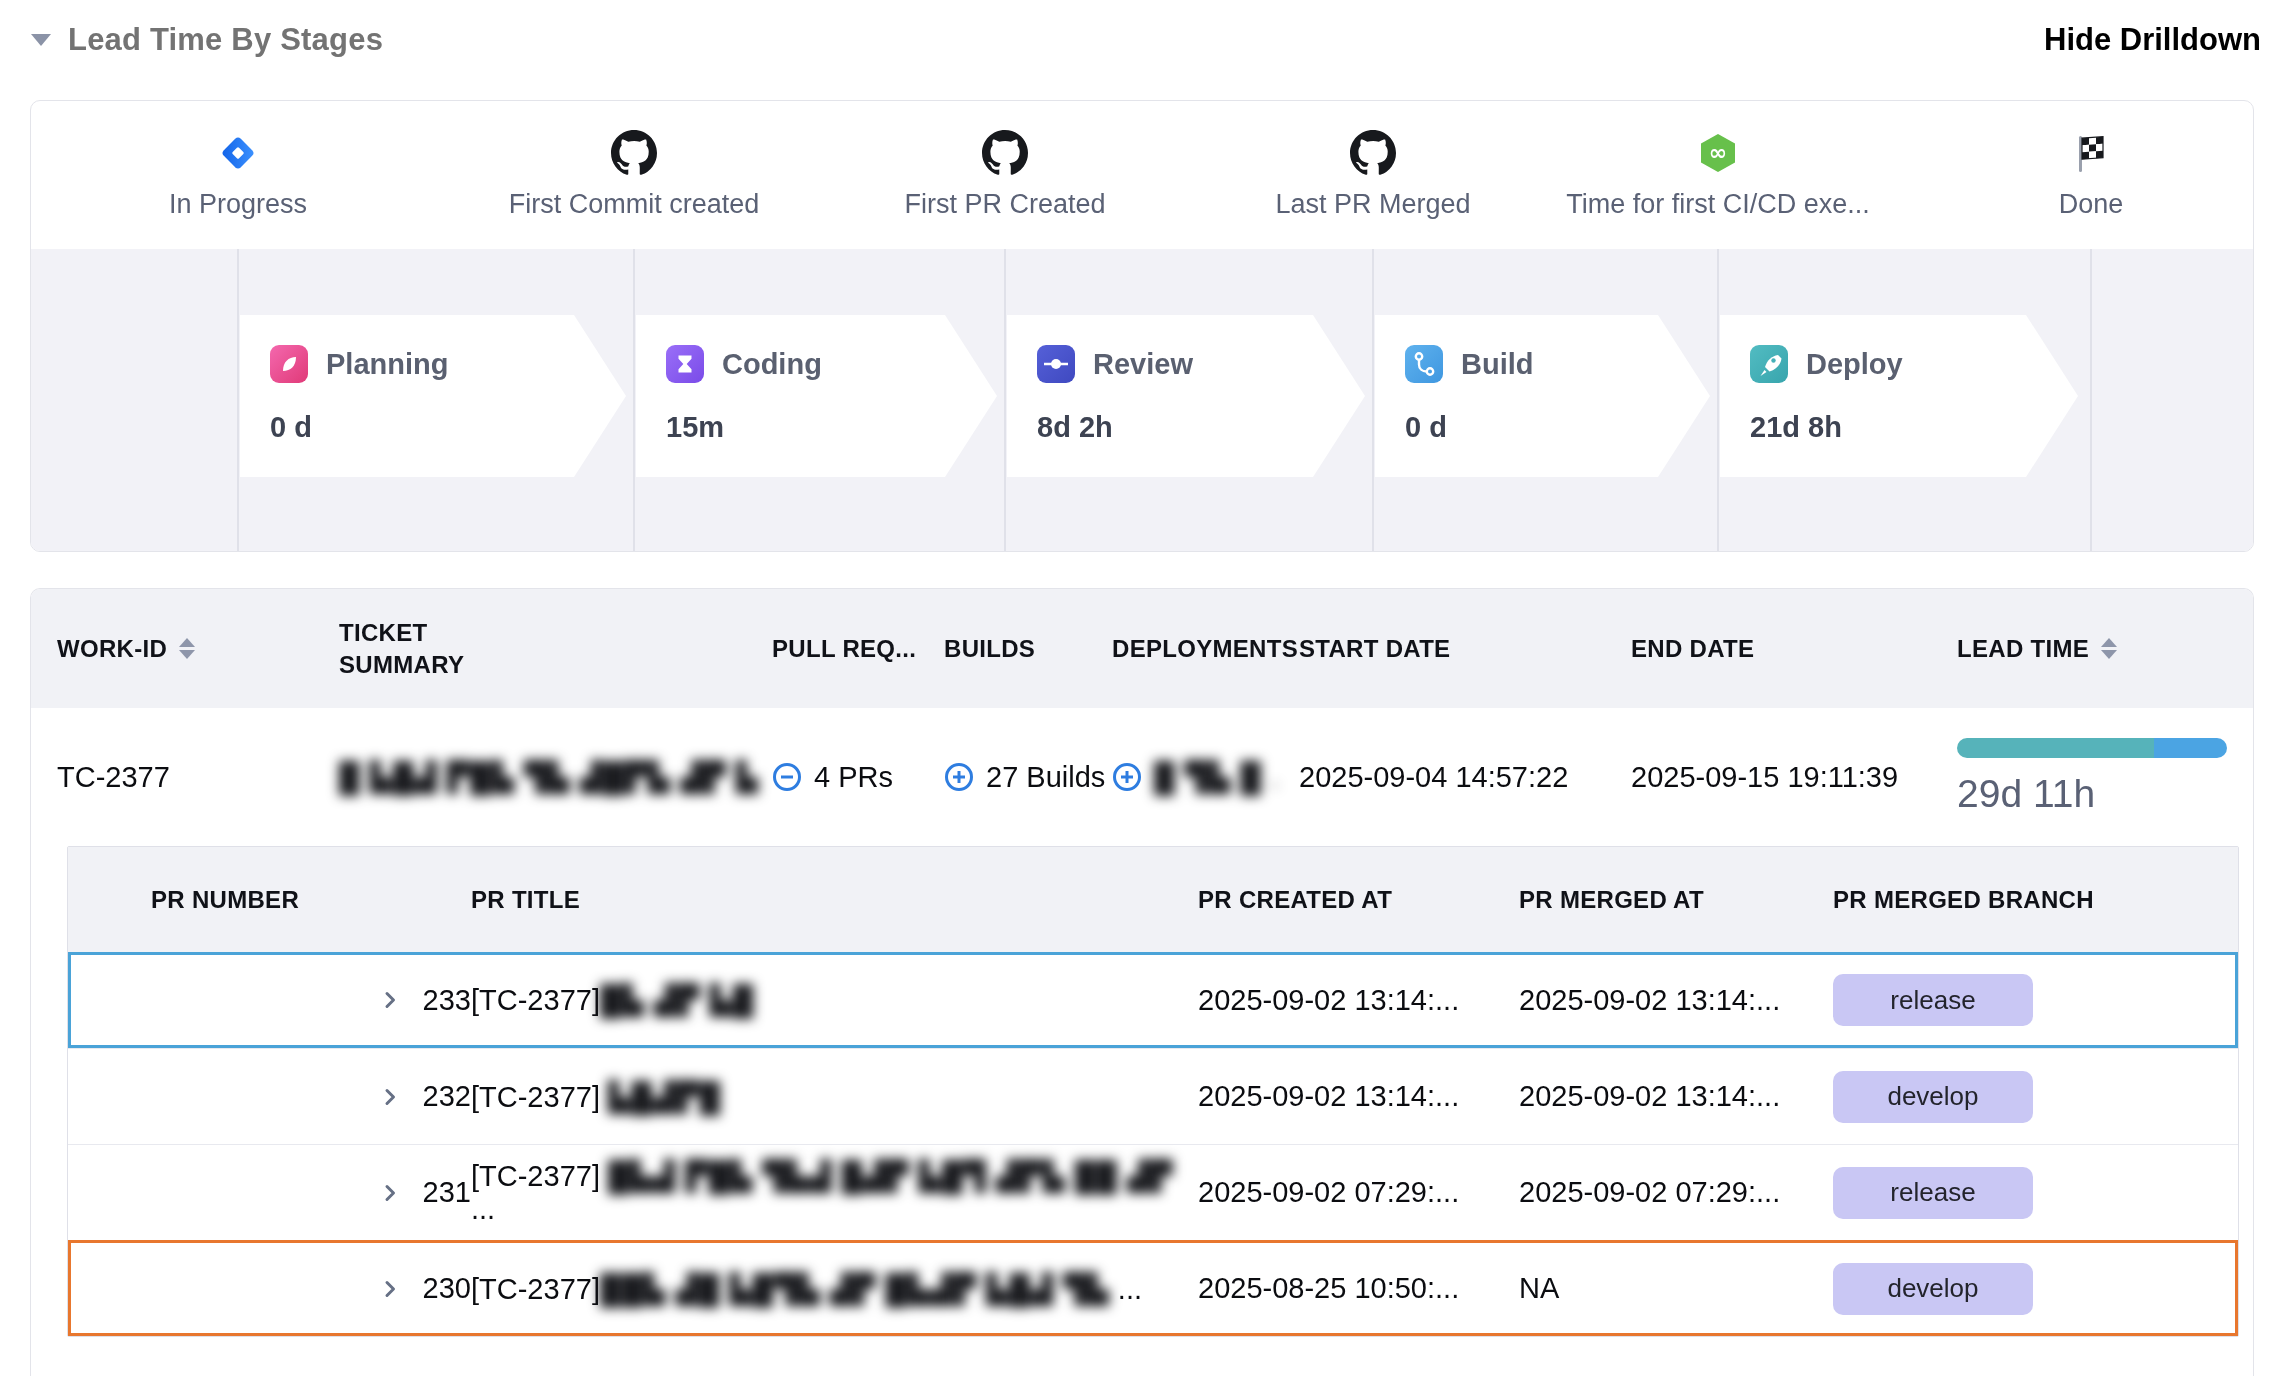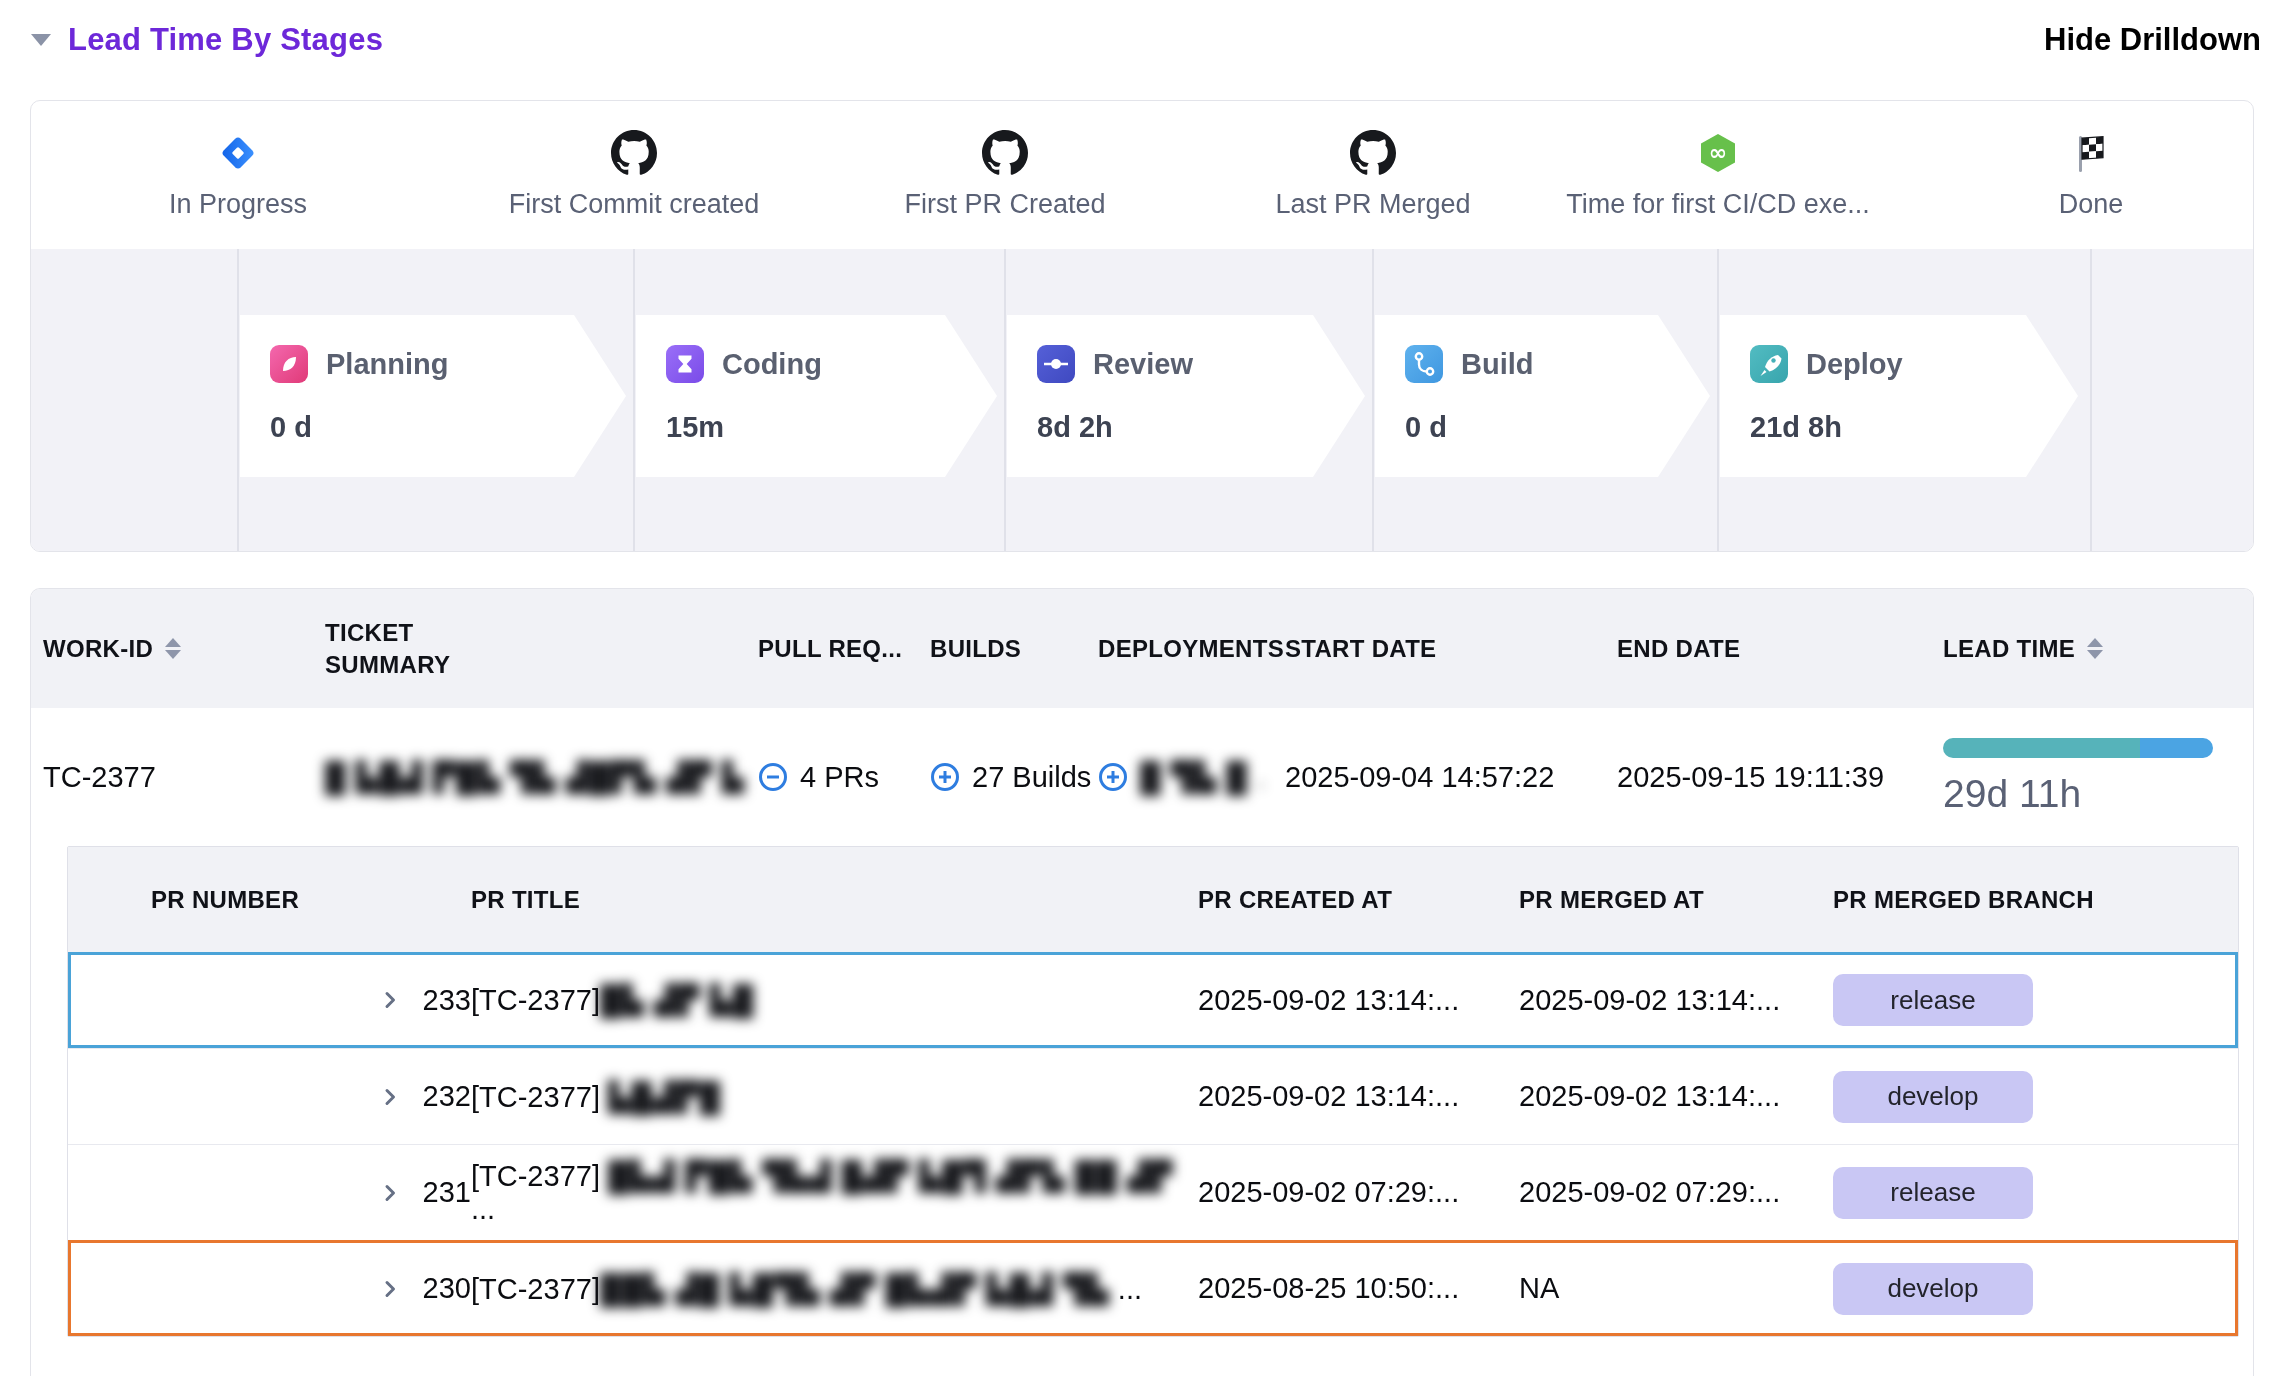--- a/index.html
+++ b/index.html
@@ -5,21 +5,21 @@
   * { box-sizing: border-box; }
   html,body { margin:0; padding:0; }
   body {
     width:2291px; height:1376px; background:#ffffff; position:relative; overflow:hidden;
     font-family:"Liberation Sans","DejaVu Sans",sans-serif; color:#0b0c10;
   }
 
   
   .topbar { position:absolute; left:30px; right:30px; top:14px; height:52px; display:flex; align-items:center; }
   .collapse-btn { margin-right:16px; display:flex; align-items:center; cursor:pointer; }
-  .page-title { font-size:31px; font-weight:700; color:#6d28d9; margin:0; letter-spacing:0.2px; }
+  .page-title { font-size:31px; font-weight:700; color:#737373; margin:0; letter-spacing:0.2px; }
   .drilldown-link { margin-left:auto; font-size:31px; font-weight:700; color:#000000; cursor:pointer; }
 
   
   .stage-card { position:absolute; left:30px; top:100px; width:2224px; height:452px;
     border:1px solid #e3e4ea; border-radius:10px; background:#fff; overflow:hidden; }
   .milestone { position:absolute; top:26px; transform:translateX(-50%); text-align:center; width:420px; }
   .milestone .m-icon { height:52px; display:flex; align-items:center; justify-content:center; }
   .milestone .m-label { margin-top:10px; font-size:27px; color:#5a6175; }
 
   .band { position:absolute; left:0; right:0; top:148px; bottom:0; background:#f2f2f7; }
@@ -29,21 +29,21 @@
     clip-path:polygon(0 0, calc(100% - 52px) 0, 100% 50%, calc(100% - 52px) 100%, 0 100%); }
   .chev-head { display:flex; align-items:center; gap:18px; }
   .stage-ic { width:38px; height:38px; border-radius:9px; display:flex; align-items:center; justify-content:center; flex:0 0 auto; }
   .chev-name { font-size:29px; font-weight:700; color:#5a6070; }
   .chev-dur { margin-top:28px; font-size:29px; font-weight:700; color:#3d4352; }
 
   
   .table-card { position:absolute; left:30px; top:588px; width:2224px; bottom:0;
     border:1px solid #e3e4ea; border-bottom:none; border-radius:10px 10px 0 0; background:#fff; overflow:hidden; }
   .t-grid { display:grid; grid-template-columns:282px 433px 172px 168px 187px 332px 326px 1fr;
-    padding:0 12px; align-items:center; }
+    padding:0 26px; align-items:center; }
   .t-header { height:119px; background:#f1f2f6; font-size:24px; font-weight:700; color:#101218; letter-spacing:0.3px; }
   .th { display:flex; align-items:center; gap:12px; line-height:1.3; }
   .th .wrap-150 { width:150px; }
   .t-row { height:138px; font-size:29px; }
   .cell-flex { display:flex; align-items:center; gap:12px; }
   .lead-cell { display:flex; flex-direction:column; justify-content:center; gap:14px; }
   .bar { width:270px; height:20px; border-radius:10px; overflow:hidden; display:flex; }
   .bar-teal { height:100%; }
   .bar-blue { height:100%; flex:1; }
   .lead-label { font-size:39px; color:#5a6175; }

